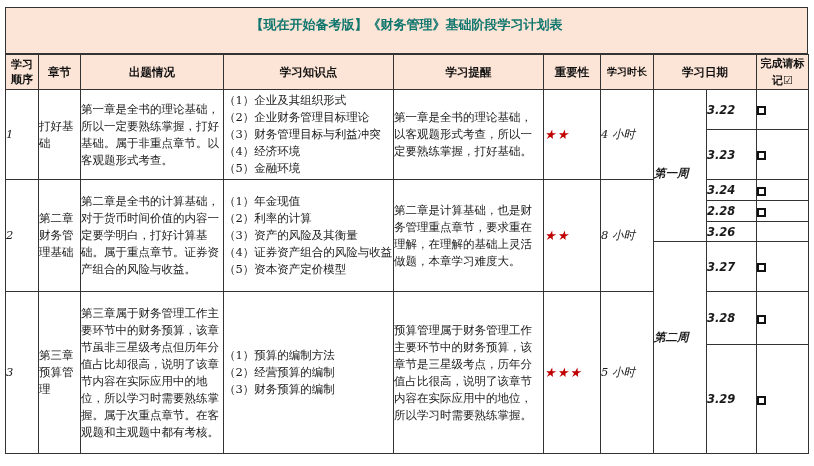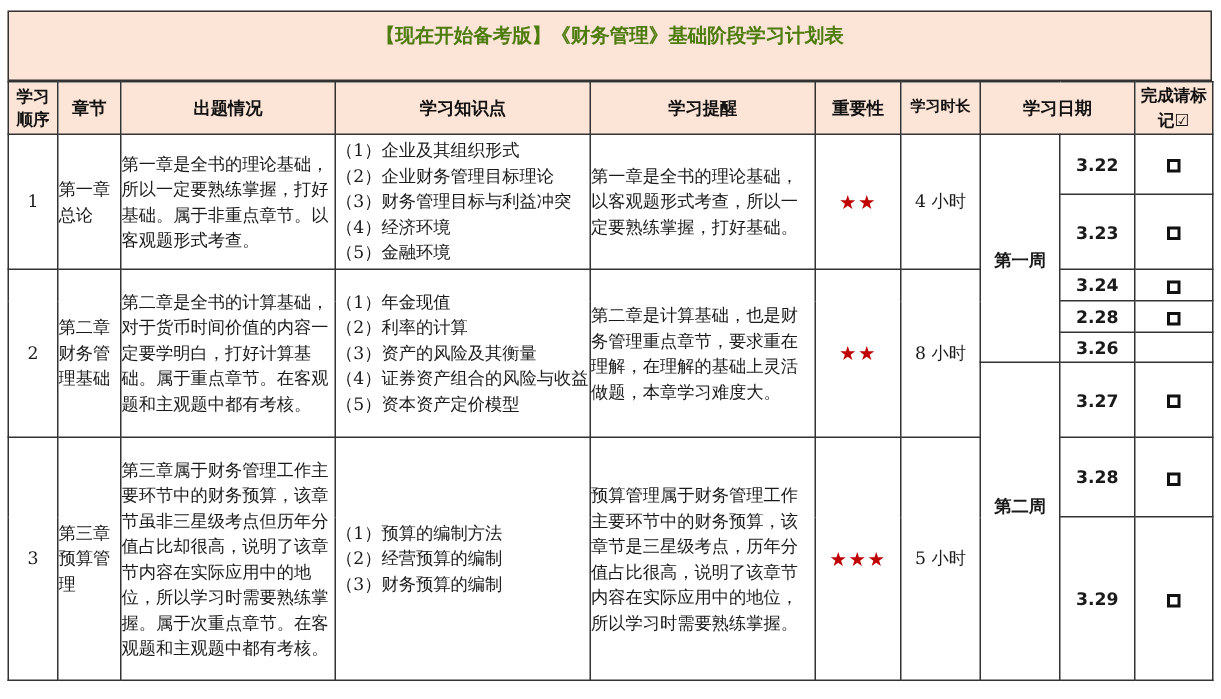--- a/index.html
+++ b/index.html
@@ -2,28 +2,28 @@
 <html><head>
 <meta charset="utf-8">
 <style>
   html, body { margin: 0; padding: 0; background: #ffffff; }
   body { width: 814px; height: 466px; position: relative; overflow: hidden;
          font-family: "DejaVu Serif", "Liberation Serif", serif; color: #1a1a1a; }
   .sheet { position: absolute; left: 5px; top: 7px; width: 803px; }
   .title-block { height: 47px; background: #fce4d6; border: 1.5px solid #333;
                  border-bottom: 1px solid #333; box-sizing: border-box; text-align: center; }
   .title-main { font-family: "DejaVu Sans", "Liberation Sans", sans-serif; font-weight: bold;
-                font-size: 13px; padding-top: 9px; line-height: 16px; color: #4d7c0f; }
+                font-size: 13px; padding-top: 9px; line-height: 16px; color: #0f766e; }
   .title-sub { font-size: 11.5px; line-height: 16px; color: #222; margin-top: 1px; }
   table.plan { border-collapse: collapse; table-layout: fixed; width: 803px; }
   table.plan td, table.plan th { border: 1px solid #333; padding: 0; overflow: hidden; }
   table.plan th { background: #fce4d6; font-family: "DejaVu Sans", "Liberation Sans", sans-serif;
                   font-weight: bold; font-size: 11.5px; line-height: 16px; color: #111; }
   .lt { text-align: left; }
-  .ct { text-align: center; }
+  .ct { text-align: left; font-style: italic; }
   .cell-text { font-size: 11.5px; line-height: 17px; padding: 0 2px; }
   .ktext { font-size: 11.5px; line-height: 17px; padding: 0 1px; }
   .stars { color: #c00000; font-size: 13px; letter-spacing: 1px; }
   .date { font-family: "DejaVu Sans", "Liberation Sans", sans-serif; font-weight: bold; font-size: 11.5px; }
   .week { font-family: "DejaVu Sans", "Liberation Sans", sans-serif; font-weight: bold; font-size: 11.5px; }
   .chk { display: inline-block; width: 9px; height: 9px; border: 2px solid #111; box-sizing: border-box; vertical-align: middle; }
   .outer-right { border-right: 1.5px solid #333 !important; }
   .outer-left { border-left: 1.5px solid #333 !important; }
   .outer-bottom td { border-bottom: 1.5px solid #333; }
   .va-m { vertical-align: middle; }
@@ -58,21 +58,21 @@
       <th>学习知识点</th>
       <th>学习提醒</th>
       <th>重要性</th>
       <th style="font-size:10px;">学习时长</th>
       <th colspan="2">学习日期</th>
       <th class="outer-right" style="font-size:11px;line-height:17px;">完成请标记☑</th>
     </tr>
 
     <tr style="height:40px">
       <td rowspan="2" class="ct va-m outer-left cell-text">1</td>
-      <td rowspan="2" class="lt va-m cell-text">第一章总论</td>
+      <td rowspan="2" class="lt va-m cell-text">打好基础</td>
       <td rowspan="2" class="lt va-m cell-text">第一章是全书的理论基础，所以一定要熟练掌握，打好基础。属于非重点章节。以客观题形式考查。</td>
       <td rowspan="2" class="lt va-m ktext">
         <div>（1）企业及其组织形式</div>
         <div>（2）企业财务管理目标理论</div>
         <div>（3）财务管理目标与利益冲突</div>
         <div>（4）经济环境</div>
         <div>（5）金融环境</div>
       </td>
       <td rowspan="2" class="lt va-m cell-text">第一章是全书的理论基础，以客观题形式考查，所以一定要熟练掌握，打好基础。</td>
       <td rowspan="2" class="ct va-m stars">★★</td>
@@ -84,21 +84,21 @@
       <td class="ct va-m outer-right"><span class="chk"></span></td>
     </tr>
     <tr style="height:50px">
       <td class="ct va-m date">3.23</td>
       <td class="ct va-m outer-right"><span class="chk"></span></td>
     </tr>
 
     <tr style="height:21px">
       <td rowspan="4" class="ct va-m outer-left cell-text">2</td>
       <td rowspan="4" class="lt va-m cell-text">第二章财务管理基础</td>
-      <td rowspan="4" class="lt va-m cell-text">第二章是全书的计算基础，对于货币时间价值的内容一定要学明白，打好计算基础。属于重点章节。在客观题和主观题中都有考核。</td>
+      <td rowspan="4" class="lt va-m cell-text">第二章是全书的计算基础，对于货币时间价值的内容一定要学明白，打好计算基础。属于重点章节。证券资产组合的风险与收益。</td>
       <td rowspan="4" class="lt va-m ktext">
         <div>（1）年金现值</div>
         <div>（2）利率的计算</div>
         <div>（3）资产的风险及其衡量</div>
         <div>（4）证券资产组合的风险与收益</div>
         <div>（5）资本资产定价模型</div>
       </td>
       <td rowspan="4" class="lt va-m cell-text">第二章是计算基础，也是财务管理重点章节，要求重在理解，在理解的基础上灵活做题，本章学习难度大。</td>
       <td rowspan="4" class="ct va-m stars">★★</td>
       <td rowspan="4" class="ct va-m cell-text">8 小时</td>

